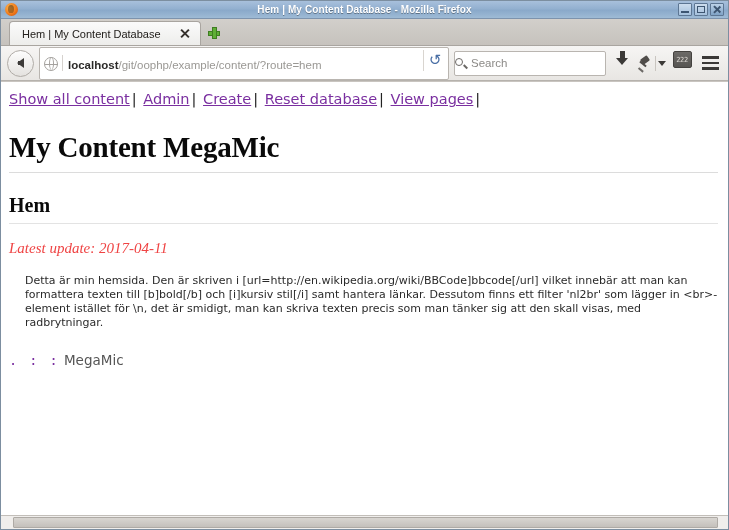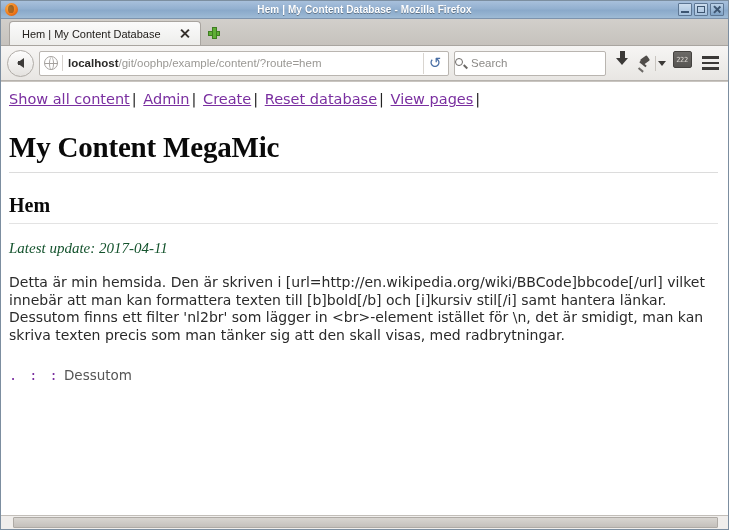--- a/index.html
+++ b/index.html
@@ -195,22 +195,22 @@
     width: 6px; height: 4px;
     background: #3c3a38;
   }
   .urlbar {
     flex: 1 1 auto;
     height: 23px;
     background: #ffffff;
     border: 1px solid #b9b5b0;
     border-radius: 2px;
     display: flex;
-    align-items: center;
-    padding: 0 2px 0 4px;
+    align-items: flex-end;
+    padding: 0 2px 8px 4px;
     min-width: 0;
   }
   .globe-icon {
     width: 14px; height: 14px;
     border-radius: 50%;
     border: 1.5px solid #8e8a86;
     position: relative;
     flex: 0 0 auto;
     box-sizing: border-box;
     opacity: .8;
@@ -443,28 +443,28 @@
     font-weight: bold;
     color: #0a0a0a;
     margin: 21px 0 0 0;
     padding: 0 0 6px 0;
     border-bottom: 1px solid #e3e3e3;
   }
   p.latest-update {
     font-family: "Liberation Serif", "DejaVu Serif", serif;
     font-style: italic;
     font-size: 15px;
-    color: #14532d;
+    color: #ef4444;
     margin: 16px 0 0 0;
   }
   p.body-text {
-    font-size: 14px;
+    font-size: 11px;
     color: #2a2a2a;
     line-height: 1.27;
-    margin: 17px 0 0 0;
+    margin: 17px 0 0 16px;
     max-width: 715px;
   }
   p.signature {
     font-size: 13.5px;
     color: #555;
     margin: 22px 0 0 0;
     font-family: "DejaVu Sans", sans-serif;
   }
   p.signature .dots {
     color: #7a2fa0;
@@ -584,21 +584,21 @@
       <h1 class="site-title">My Content MegaMic</h1>
 
       <h2 class="page-title">Hem</h2>
 
       <p class="latest-update">Latest update: 2017-04-11</p>
 
       <p class="body-text">Detta är min hemsida. Den är skriven i [url=http://en.wikipedia.org/wiki/BBCode]bbcode[/url] vilket innebär att man kan formattera texten till [b]bold[/b] och [i]kursiv stil[/i] samt hantera länkar. Dessutom finns ett filter 'nl2br' som lägger in &lt;br&gt;-element istället för \n, det är smidigt, man kan skriva texten precis som man tänker sig att den skall visas, med radbrytningar.</p>
 
       <p class="signature">
         <span class="dots">. : :</span>
-        <span>Dessutom</span>
+        <span>MegaMic</span>
       </p>
 
     </div>
   </div>
 
   <div class="hscroll">
     <div class="hscroll-thumb"></div>
   </div>
 
 </div>

